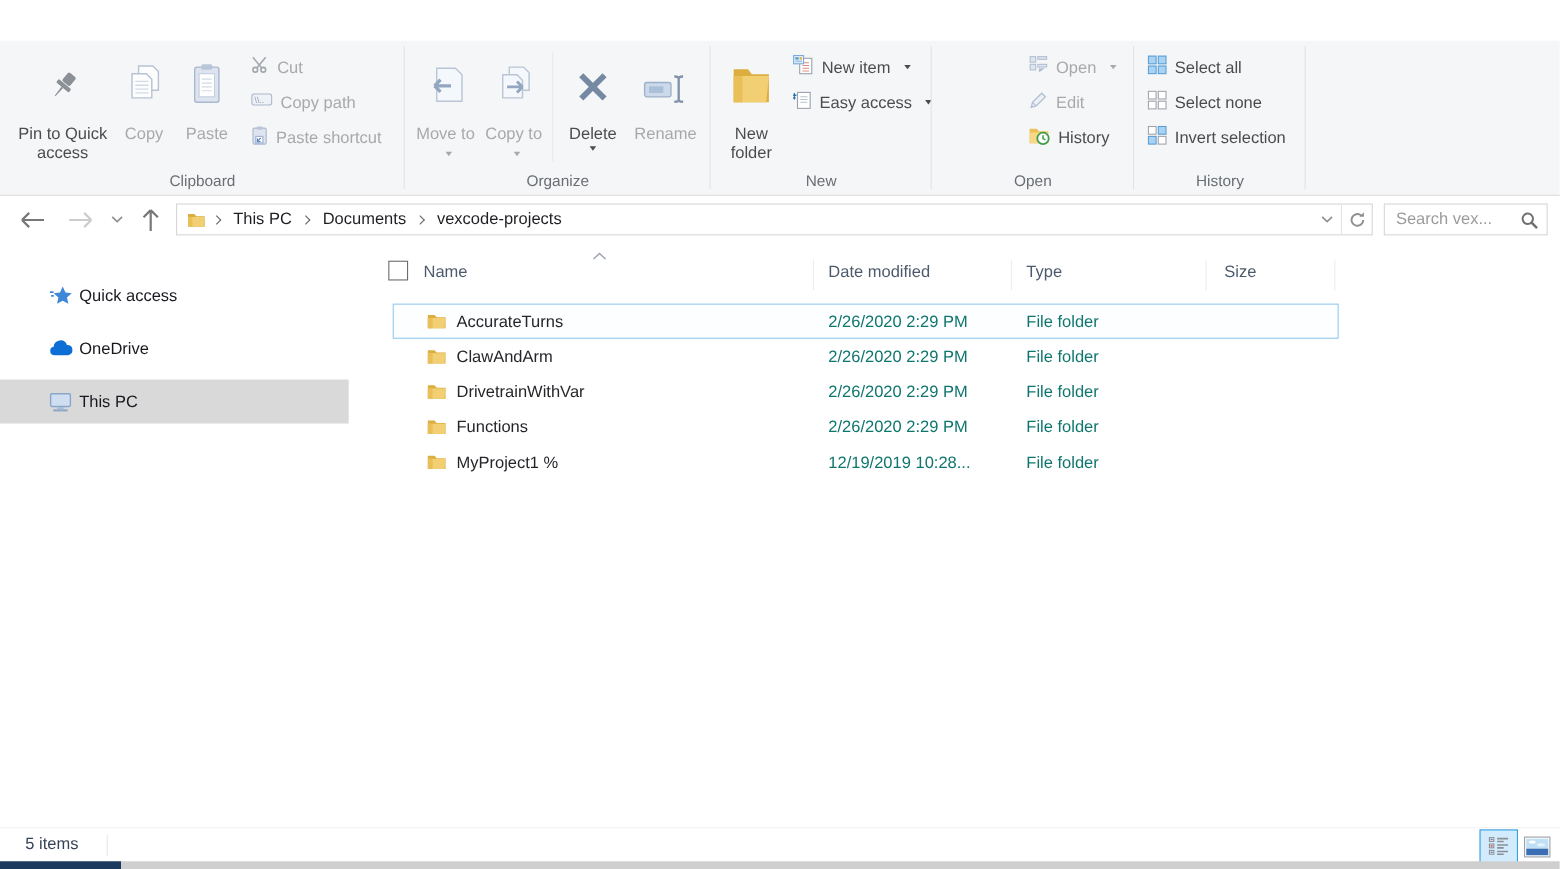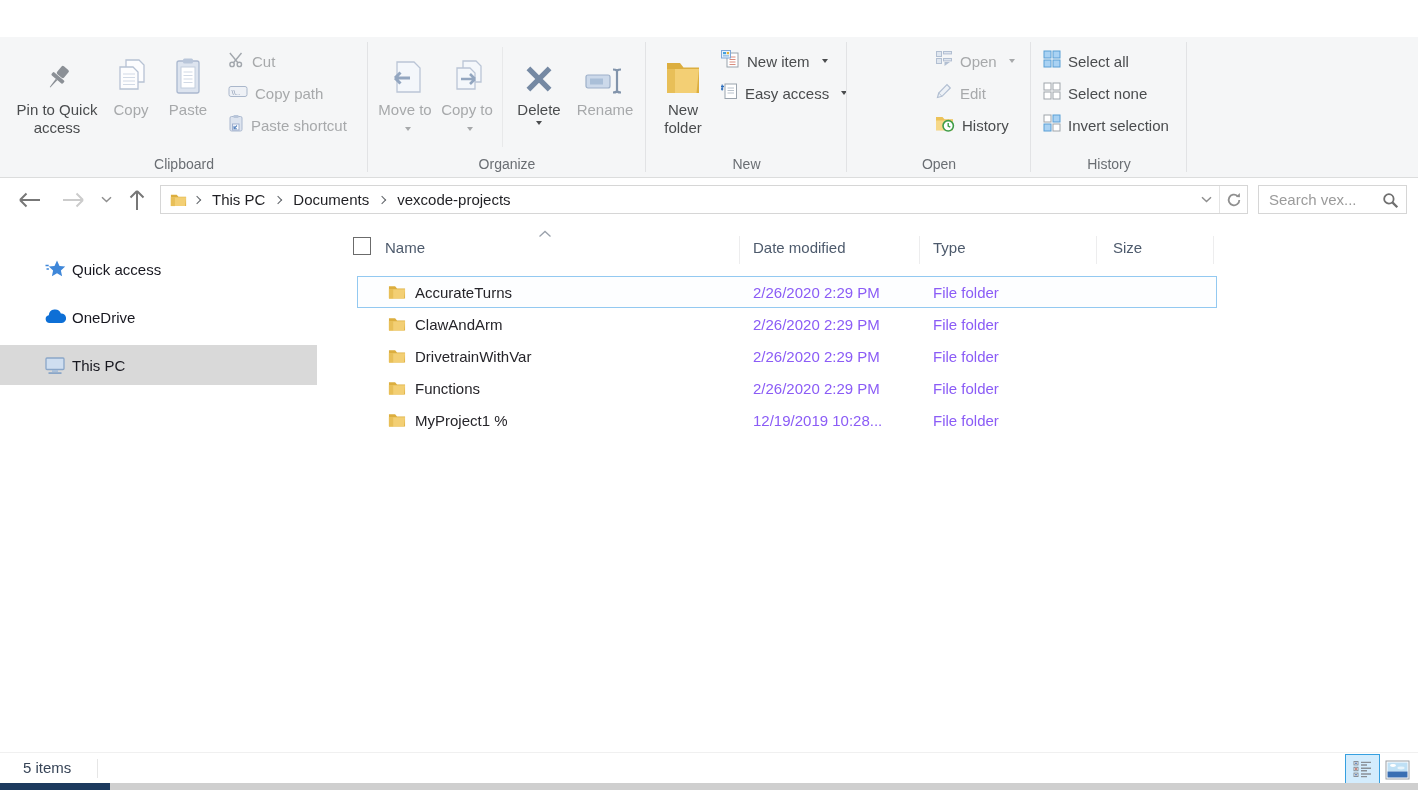--- a/index.html
+++ b/index.html
@@ -19,21 +19,21 @@
   .helpbtn{right:2px;width:30px}
   .helpcirc{width:21px;height:21px;border-radius:50%;background:#1f7ad2;color:#fff;font-size:14px;font-weight:bold;display:flex;align-items:center;justify-content:center}
 
   
   .ribbon{position:absolute;top:37px;left:0;right:0;height:141px;background:#f5f6f7;border-bottom:1px solid #dcdddd;z-index:2}
   .rgroup{position:absolute;top:0;bottom:0}
   .rgroup::after{content:"";position:absolute;right:0;top:5px;bottom:5px;width:1px;background:#e2e3e5}
   .glabel{position:absolute;left:0;right:0;bottom:5px;text-align:center;font-size:14px;color:#6a6e73}
   .bigbtn{position:absolute;top:8px;height:112px;display:flex;flex-direction:column;align-items:center}
   .bicon{height:52px;display:flex;align-items:flex-end;justify-content:center}
-  .blabel{font-size:15px;line-height:18px;text-align:center;color:#4a4c4e;margin-top:4px}
+  .blabel{font-size:15px;line-height:18px;text-align:center;color:#4a4c4e;margin-top:16px}
   .smallbtn{position:absolute;height:28px;display:flex;align-items:center;gap:7px;white-space:nowrap}
   .slabel{font-size:15px;color:#4a4c4e}
   .dis{color:#a7a9ab !important}
   .caret{display:inline-block;width:0;height:0;border-left:3.5px solid transparent;border-right:3.5px solid transparent;border-top:4px solid currentColor;margin-left:5px;vertical-align:middle}
   .caret.below{display:block;margin:2px auto 0;color:#4a4c4e}
   .minidiv{position:absolute;left:134px;top:10px;height:100px;width:1px;background:#e8e9ea}
 
   
   .navbar{position:absolute;top:178px;left:0;right:0;height:43px;background:#fff}
   .navico{position:absolute;top:0;height:43px;display:flex;align-items:center;justify-content:center}
@@ -58,21 +58,21 @@
   .lheader{position:absolute;left:0;top:7px;width:900px;height:40px}
   .hcb{position:absolute;left:20px;top:9px;width:18px;height:18px;border:1.5px solid #6b6b6b;background:#fff}
   .hcell{position:absolute;top:0;height:40px;line-height:40px;font-size:15px;color:#4d5a6c;white-space:nowrap}
   .hdiv{position:absolute;top:8px;height:28px;width:1px;background:#ededee}
   .sortchev{position:absolute;left:205px;top:-4px}
   .rows{position:absolute;left:24px;top:55px;width:860px}
   .frow{position:relative;width:860px;height:32px;border:1px solid transparent}
   .frow.sel{border-color:#93c9f1;background:#fdfeff}
   .fico{position:absolute;left:30px;top:7px}
   .fname{position:absolute;left:57px;top:0;height:32px;line-height:31px;font-size:15px;color:#26252a;white-space:nowrap}
-  .fdate,.ftype{position:absolute;top:0;height:32px;line-height:31px;font-size:15px;color:#8b5cf6;white-space:nowrap}
+  .fdate,.ftype{position:absolute;top:0;height:32px;line-height:31px;font-size:15px;color:#0f766e;white-space:nowrap}
   .fdate{left:395px}
   .ftype{left:575px}
 
   
   .statusbar{position:absolute;top:752px;left:0;right:0;height:31px;background:#fff;border-top:1px solid #f0f0f0}
   .stcount{position:absolute;left:23px;top:0;height:30px;line-height:30px;font-size:15px;color:#374457}
   .stdiv{position:absolute;left:97px;top:6px;height:19px;width:1px;background:#e6e6e6}
   .viewbtn{position:absolute;display:flex;align-items:center;justify-content:center}
   .vb-details{left:1345px;top:754px;width:35px;height:31px;background:#d3ecfd;border:1px solid #36a0e0}
   .vb-thumb{left:1383px;top:758px;width:29px;height:24px}

